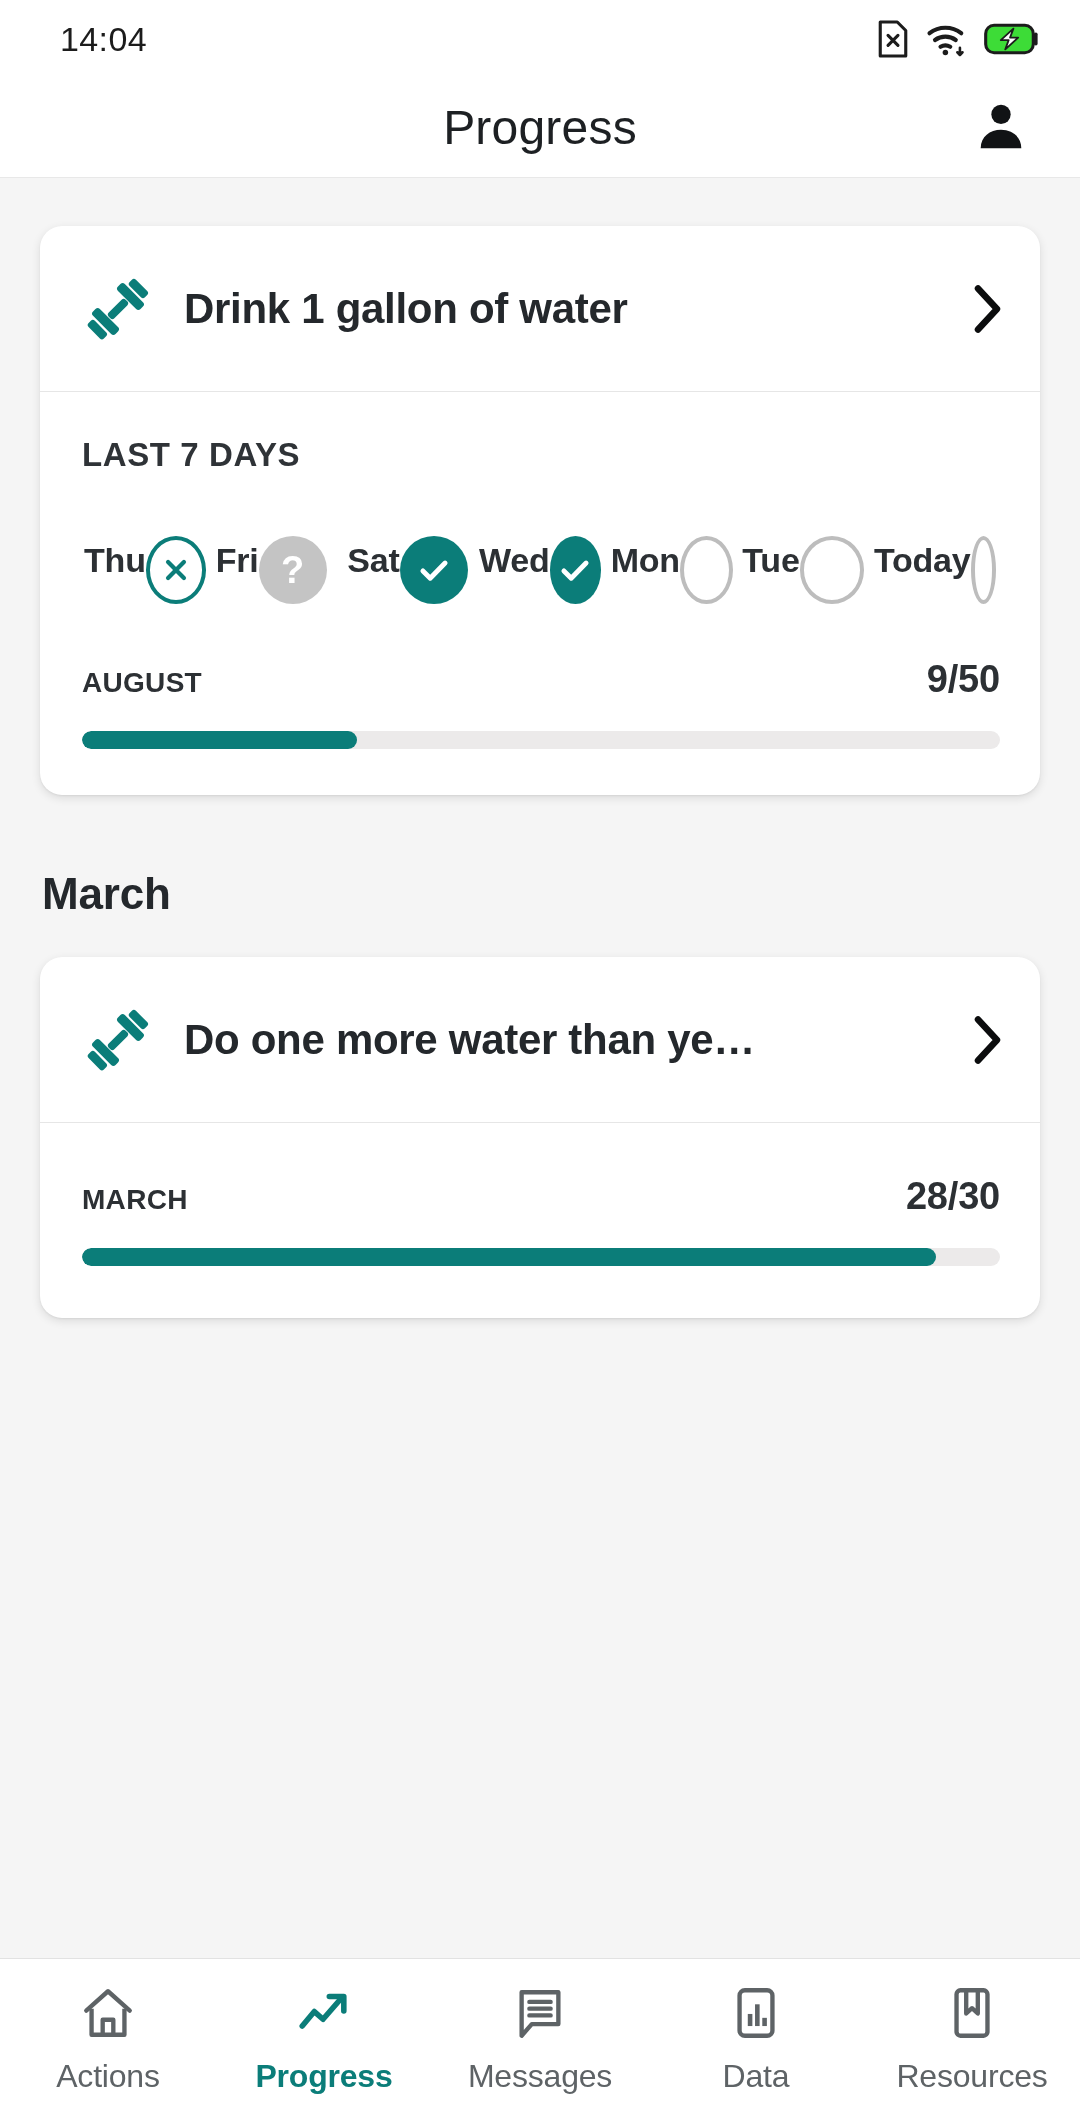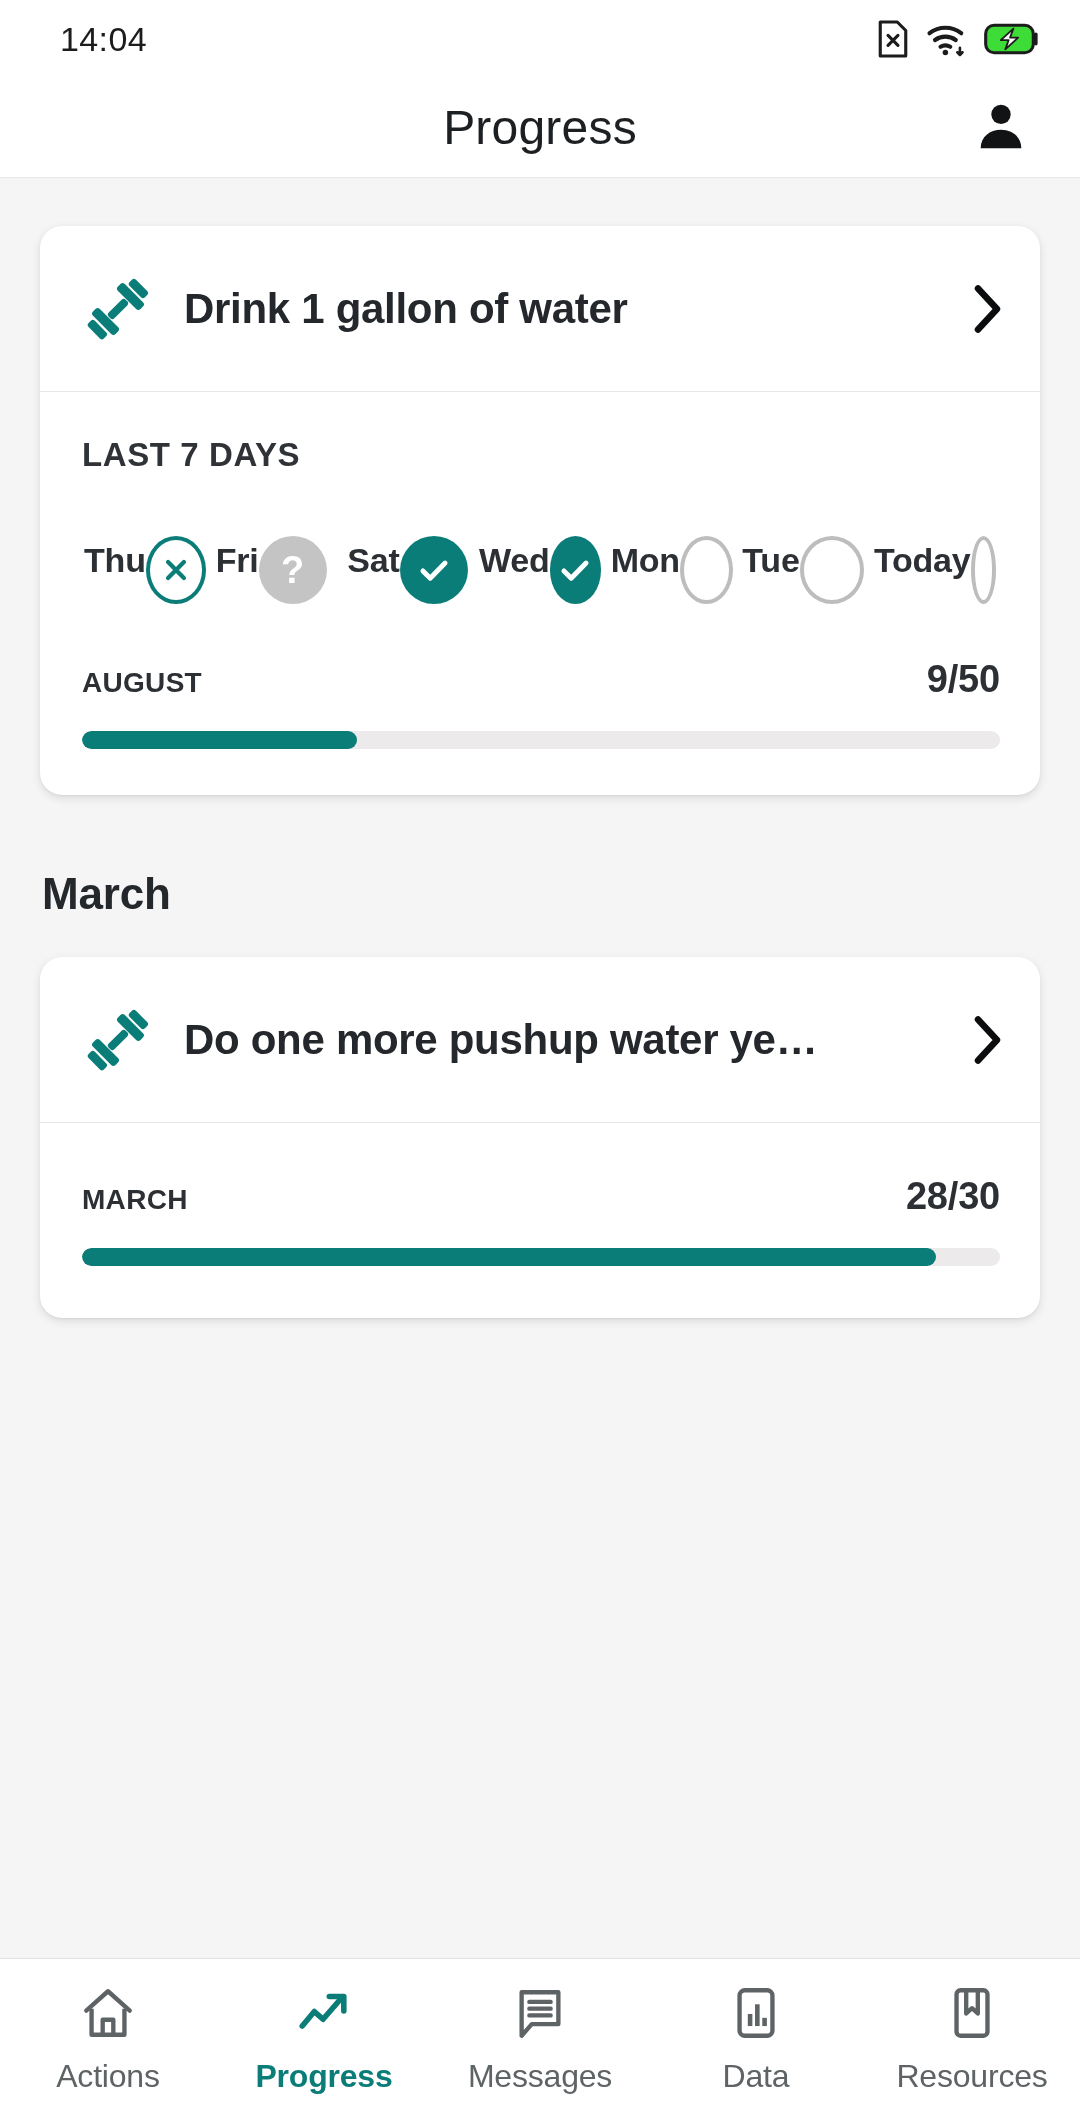--- a/index.html
+++ b/index.html
@@ -252,21 +252,21 @@
           <svg width="74" height="74" viewBox="0 0 26 26">
             <g transform="rotate(-45 13 13)" fill="#0b7d79">
               <rect x="1.2" y="9.2" width="3.1" height="7.6" rx="1"></rect>
               <rect x="5.1" y="7.4" width="3.4" height="11.2" rx="1.1"></rect>
               <rect x="8.8" y="11.6" width="8.4" height="2.8" rx="1"></rect>
               <rect x="17.5" y="7.4" width="3.4" height="11.2" rx="1.1"></rect>
               <rect x="21.6" y="9.2" width="3.1" height="7.6" rx="1"></rect>
             </g>
           </svg>
         </span>
-        <span class="goal-title">Do one more pushup water ye…</span>
+        <span class="goal-title">Do one more water than ye…</span>
         <span class="chev">
           <svg width="34" height="50" viewBox="0 0 12 20">
             <path d="M2.4 1.8L10 10l-7.6 8.2" fill="none" stroke="#0b0c0d" stroke-width="2.6" stroke-linecap="round" stroke-linejoin="round"></path>
           </svg>
         </span>
       </div>
       <div class="card-body" style="padding-top:52px;padding-bottom:52px">
         <div class="month-row" style="margin-top:0">
           <span class="month-name">MARCH</span>
           <span class="month-count">28/30</span>

